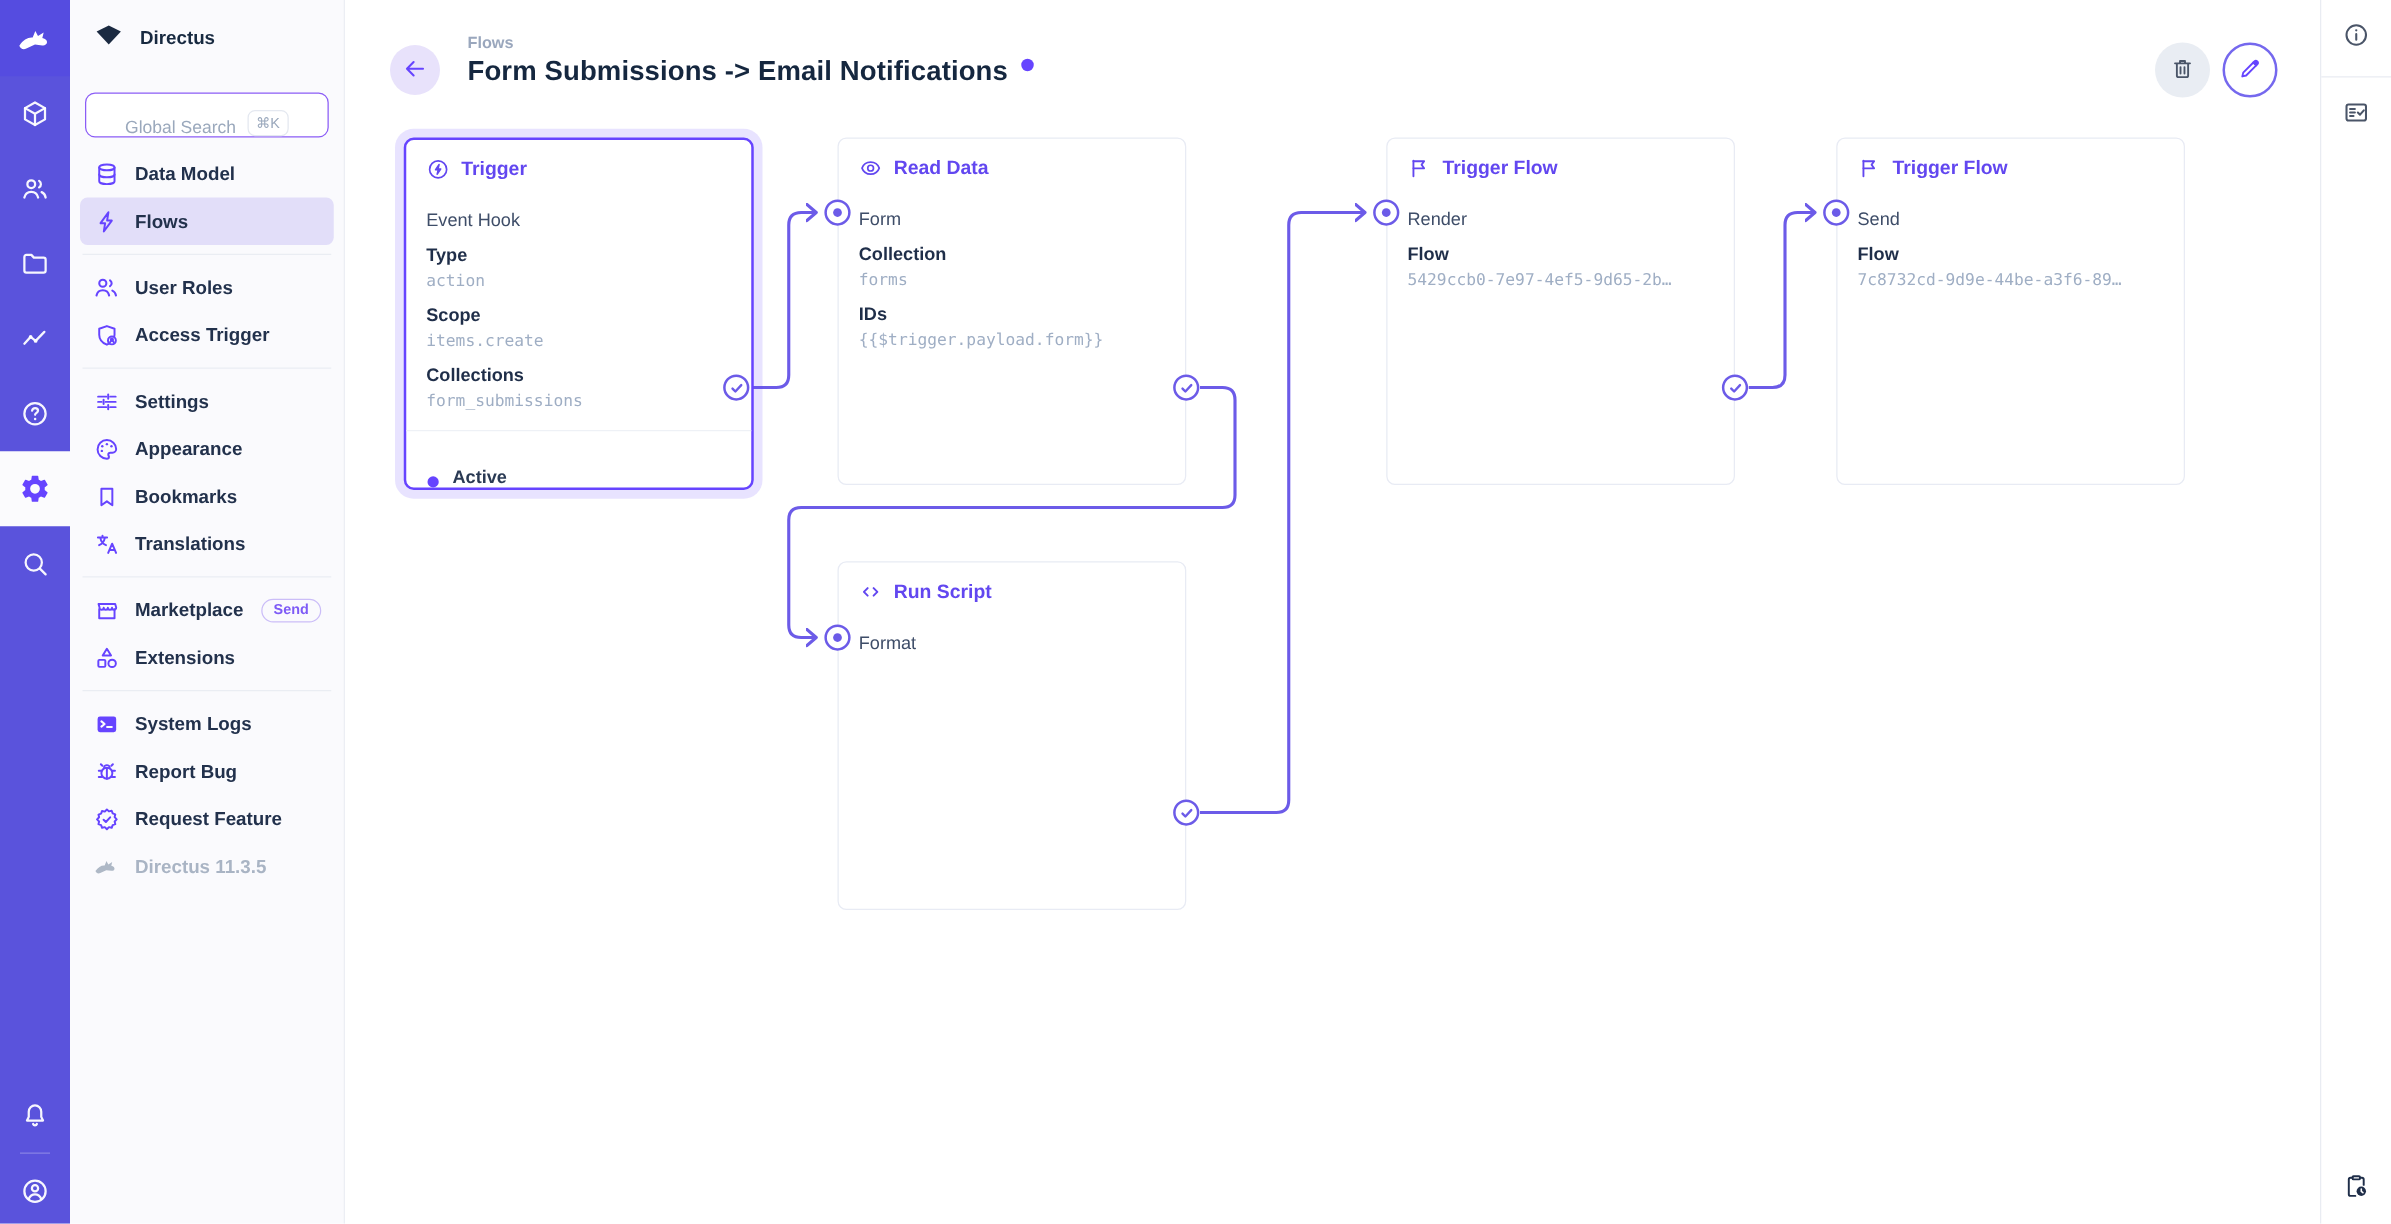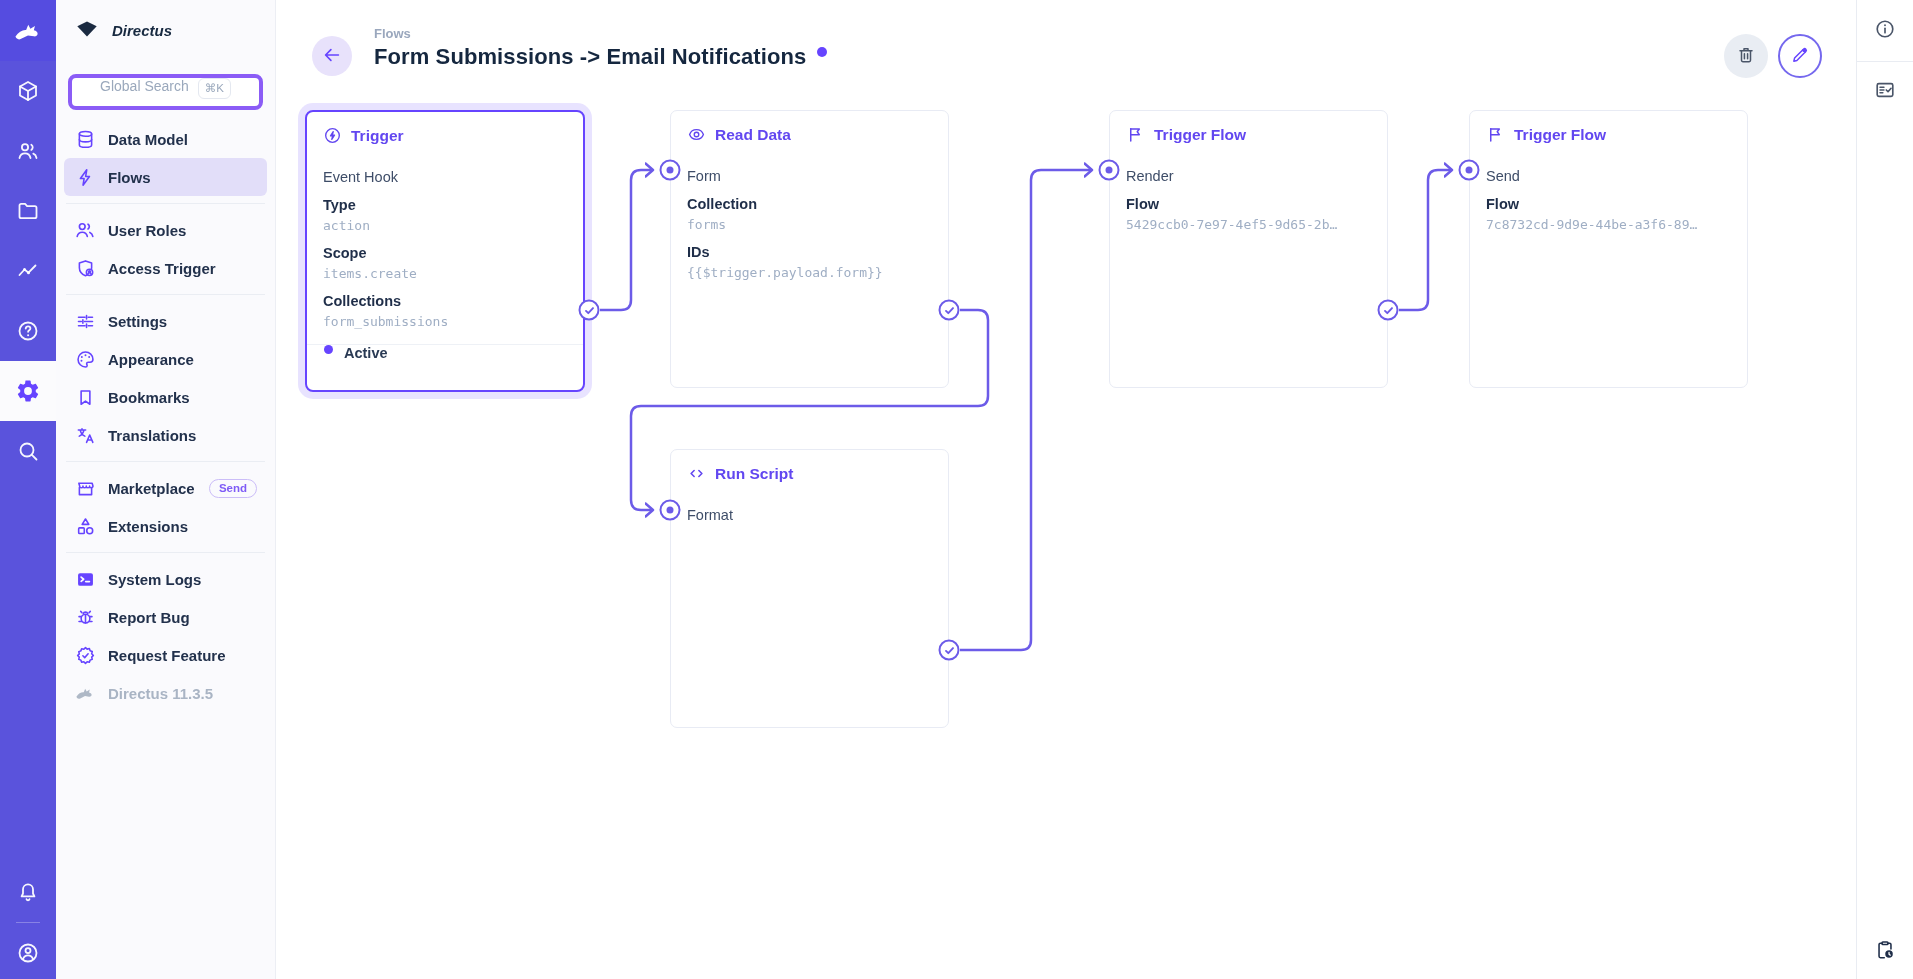--- a/index.html
+++ b/index.html
@@ -11,24 +11,24 @@
   .logo-tile { width:56px; height:61px; background:#554CE0; display:flex; align-items:center; justify-content:center; cursor:pointer; }
   .mod-tile { width:56px; height:60px; display:flex; align-items:center; justify-content:center; color:rgba(255,255,255,.95); cursor:pointer; }
   .mod-tile.active { background:#FBFBFD; color:#6644FF; }
   .mod-spacer { flex:1; }
   .mod-divider { height:1px; background:rgba(255,255,255,.28); margin:4px 16px; }
   .mod-tile.small { height:52px; }
   .module-bar svg { display:block; }
 
   
   .nav-sidebar { width:220px; background:#FAFAFD; border-right:1px solid #ECEEF4; display:flex; flex-direction:column; flex-shrink:0; }
-  .project-header { height:61px; display:flex; align-items:center; gap:12px; padding:0 18px;font-style:italic; }
+  .project-header { height:61px; display:flex; align-items:center; gap:12px; padding:0 18px; }
   .project-name { font-size:15px; font-weight:700; color:#172940; }
-  .search-box { margin:13px 12px 8px; height:36px; background:#fff; border:4px solid #8b5cf6; border-radius:8px;
-                display:flex; align-items:flex-start; justify-content:center; gap:9px; cursor:text; }
+  .search-box { margin:13px 12px 8px; height:36px; background:#fff; border:1px solid #8b5cf6; border-radius:8px;
+                display:flex; align-items:flex-end; justify-content:center; gap:9px; cursor:text; }
   .search-placeholder { font-size:14px; color:#9AA8BC; }
   .search-kbd { font-size:11.5px; color:#9AA8BC; border:1px solid #E4E8F0; border-radius:6px; padding:2px 6px 3px; background:#fff; }
   .nav-scroll { flex:1; padding:2px 0; }
   .nav-item { height:38px; margin:0 8px; border-radius:6px; display:flex; align-items:center; gap:12px; padding:0 10px;
               font-size:15px; font-weight:600; color:#22314C; cursor:pointer; }
   .nav-item .nicon { width:22px; height:22px; color:#6644FF; display:flex; align-items:center; justify-content:center; flex-shrink:0; }
   .nav-item.active { background:#E2DEF9; }
   .nav-item.version { color:#A9B4C4; cursor:default; }
   .nav-item.version .nicon { color:#A9B4C4; }
   .nav-divider { height:1px; background:#EAEDF3; margin:7px 10px; }
@@ -53,21 +53,21 @@
   .canvas { position:absolute; inset:0; z-index:1; }
   .wires { position:absolute; left:0; top:0; z-index:1; pointer-events:none; }
   .flow-card { position:absolute; z-index:2; background:#fff; border:1px solid #E8EBF4; border-radius:7px; cursor:pointer; }
   .flow-card.highlight { border:2px solid #6644FF; border-radius:8px; box-shadow:0 0 0 7px rgba(102,68,255,.15); }
   .card-title { display:flex; align-items:center; gap:9px; padding:14px 16px 0; color:#6247F0; font-size:15.5px; font-weight:700; }
   .card-title .cicon { display:flex; color:#6247F0; }
   .card-name { margin:24px 16px 0; font-size:14.5px; color:#3E4D68; }
   .field-label { margin:12px 16px 0; font-size:14.5px; font-weight:700; color:#1F2E49; }
   .field-value { margin:5px 16px 0; font-family:"DejaVu Sans Mono", monospace; font-size:13px; color:#9FAEC4; white-space:nowrap; overflow:hidden; }
   .card-footer { position:absolute; left:0; right:0; bottom:0; height:46px; border-top:1px solid #EEF1F6;
-                 display:flex; align-items:flex-start; gap:11px; padding:0 17px; font-size:14.5px; font-weight:600; color:#2A3A54; }
+                 display:flex; align-items:flex-end; gap:11px; padding:0 17px; font-size:14.5px; font-weight:600; color:#2A3A54; }
   .status-dot { width:9px; height:9px; border-radius:50%; background:#6644FF; }
   .connector { position:absolute; z-index:3; width:21px; height:21px; border-radius:50%; background:#fff;
                border:2.5px solid #6C5BE8; transform:translate(-50%,-50%); display:flex; align-items:center; justify-content:center; cursor:pointer; }
   .connector .in-dot { width:7px; height:7px; border-radius:50%; background:#6C5BE8; }
 
   
   .right-bar { width:57px; background:#fff; border-left:1px solid #E9ECF2; display:flex; flex-direction:column; flex-shrink:0; }
   .rb-tile { height:60px; display:flex; align-items:center; justify-content:center; color:#4A5568; cursor:pointer; }
   .rb-tile.first { height:61px; }
   .rb-divider { height:1px; background:#E9ECF2; }
@@ -356,21 +356,21 @@
         <defs>
           <marker id="arrowhead" markerWidth="18" markerHeight="18" refX="8" refY="8" orient="auto" markerUnits="userSpaceOnUse">
             <path d="M0.5 1.5 L8 8 L0.5 14.5" stroke="#6C5BE8" stroke-width="2.5" fill="none" stroke-linecap="round" stroke-linejoin="round"></path>
           </marker>
         </defs>
         <path d="M 324 310 H 345 Q 355 310 355 300 V 180 Q 355 170 365 170 H 377" stroke="#6C5BE8" stroke-width="2.5" fill="none" marker-end="url(#arrowhead)"></path>
         <path d="M 684 310 H 702 Q 712 310 712 320 V 396 Q 712 406 702 406 H 365 Q 355 406 355 416 V 500 Q 355 510 365 510 H 377" stroke="#6C5BE8" stroke-width="2.5" fill="none" marker-end="url(#arrowhead)"></path>
         <path d="M 684 650 H 745 Q 755 650 755 640 V 180 Q 755 170 765 170 H 816" stroke="#6C5BE8" stroke-width="2.5" fill="none" marker-end="url(#arrowhead)"></path>
         <path d="M 1123 310 H 1142 Q 1152 310 1152 300 V 180 Q 1152 170 1162 170 H 1176" stroke="#6C5BE8" stroke-width="2.5" fill="none" marker-end="url(#arrowhead)"></path>
       </svg>
-      <div class="flow-card highlight" style="left: 29px; top: 110px; width: 280px; height: 282px;">
+      <div class="flow-card highlight" style="left: 47px; top: 110px; width: 280px; height: 282px;">
         <div class="card-title">
           <span class="cicon">
             <svg width="19" height="19" viewBox="0 0 24 24" fill="none" stroke="currentColor" stroke-width="1.7" stroke-linecap="round" stroke-linejoin="round">
               <circle cx="12" cy="12" r="8.6"></circle>
               <path d="M12.9 7.2l-3.4 5.2h2.7l-1.1 4.4 3.4-5.2h-2.7l1.1-4.4z"></path>
             </svg>
           </span>
           <span>Trigger</span>
         </div>
         <div class="card-name">Event Hook</div>

